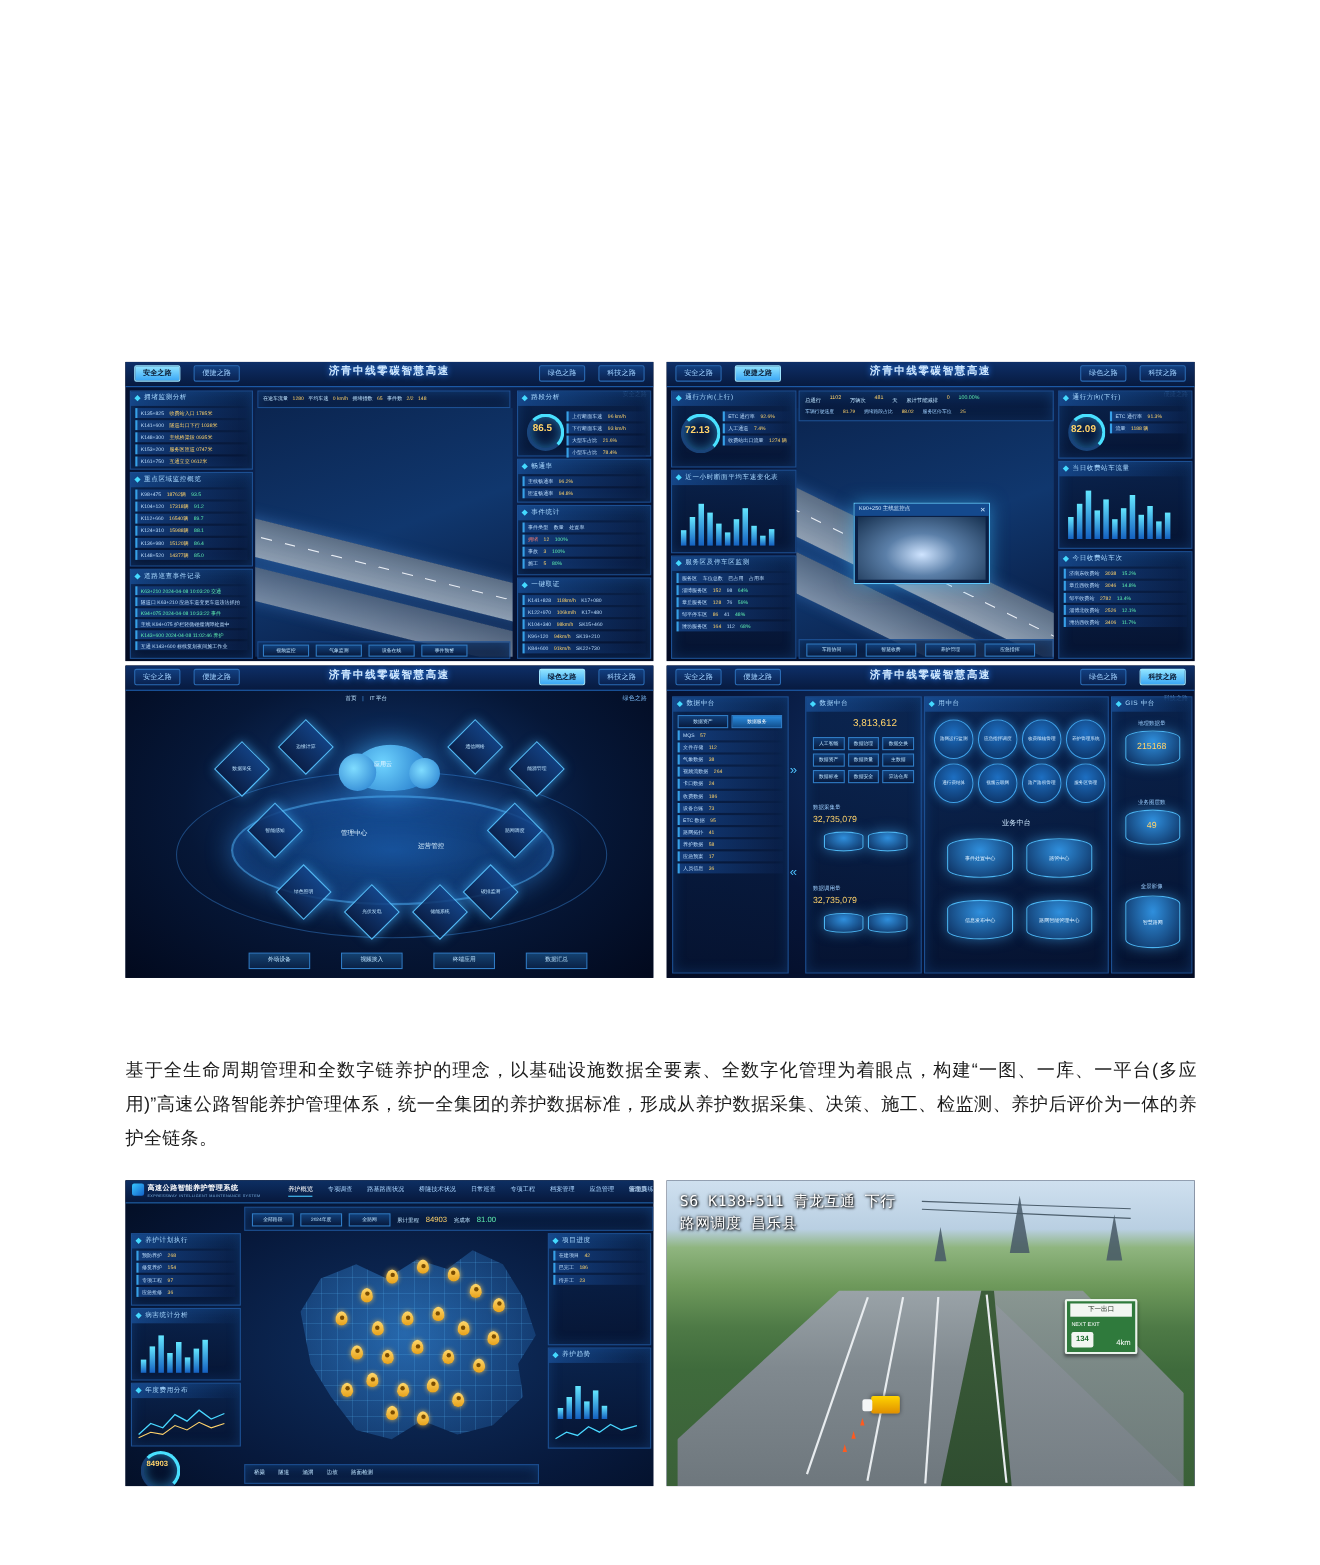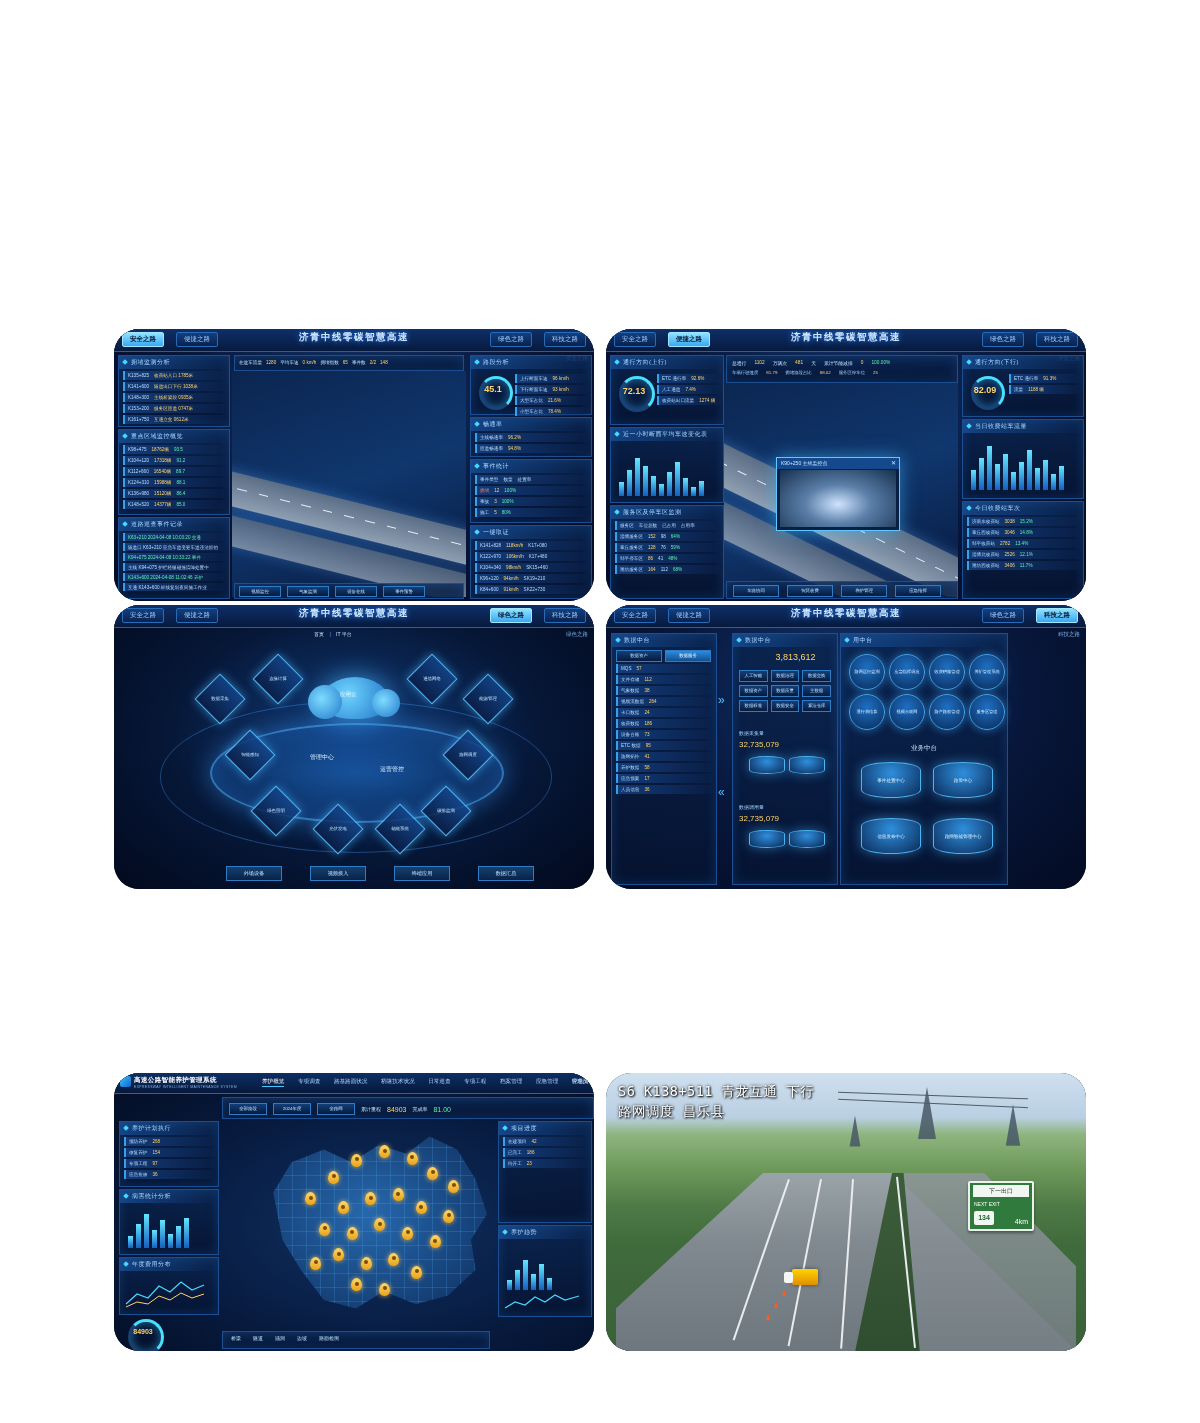--- a/index.html
+++ b/index.html
@@ -36,21 +36,20 @@
 
   
   .gallery {
     position: absolute;
   }
   #gallery-1 { left: 114px; top: 329px; width: 972px; height: 560px; }
   .shot {
     position: absolute;
     overflow: hidden;
     background: #061230;
-    border-radius: 25px;
   }
   .s1 { left: 0;   top: 0;   width: 480px; height: 272px; }
   .s2 { left: 492px; top: 0; width: 480px; height: 272px; }
   .s3 { left: 0;   top: 276px; width: 480px; height: 284px; }
   .s4 { left: 492px; top: 276px; width: 480px; height: 284px; }
 
   
   .dash {
     position: absolute; inset: 0;
     background:
@@ -512,21 +511,21 @@
             <span class="pill" style="position:relative; width:40px; height:9px; line-height:9px;">气象监测</span>
             <span class="pill" style="position:relative; width:40px; height:9px; line-height:9px;">设备在线</span>
             <span class="pill" style="position:relative; width:40px; height:9px; line-height:9px;">事件预警</span>
           </div>
         </div>
 
         <div class="panel" style="left:356px; top:26px; width:120px; height:58px;">
           <div class="panel-h">路段分析</div>
           <div class="gauge" style="left:8px; top:20px; width:28px; height:28px;"></div>
           <div class="kpi" style="left:6px; top:28px; width:32px;">
-              <b>45.1</b>
+              <b>86.5</b>
             </div>
           <div class="rows" style="left:44px; top:18px;">
             <div class="row">
                 <span>上行断面车速</span>
                 <span class="v">96 km/h</span>
               </div>
             <div class="row">
                 <span>下行断面车速</span>
                 <span class="v">93 km/h</span>
               </div>
@@ -979,24 +978,38 @@
             <span class="circ-btn" style="position:relative; width:36px; height:36px;">路产路权管理</span>
             <span class="circ-btn" style="position:relative; width:36px; height:36px;">服务区管理</span>
           </div>
           <div style="position:absolute; left:0; right:0; top:110px; text-align:center; font-size:6.5px; color:#cfe8ff;">业务中台</div>
           <div class="cyl" style="left:20px; top:128px; width:58px; height:34px;">事件处置中心</div>
           <div class="cyl" style="left:92px; top:128px; width:58px; height:34px;">路管中心</div>
           <div class="cyl" style="left:20px; top:184px; width:58px; height:34px;">信息发布中心</div>
           <div class="cyl" style="left:92px; top:184px; width:58px; height:34px;">路网智能管理中心</div>
         </div>
 
+        <div class="panel" style="left:404px; top:28px; width:72px; height:250px;">
+          <div class="panel-h">GIS 中台</div>
+          <div style="position:absolute; left:0; right:0; top:20px; text-align:center; font-size:5px; color:#9fd0ff;">地理数据量</div>
+          <div class="cyl" style="left:12px; top:30px; width:48px; height:30px;"></div>
+          <div style="position:absolute; left:0; right:0; top:40px; text-align:center; font-size:8px; color:#ffd36b;">215168</div>
+
+          <div style="position:absolute; left:0; right:0; top:92px; text-align:center; font-size:5px; color:#9fd0ff;">业务图层数</div>
+          <div class="cyl" style="left:12px; top:102px; width:48px; height:30px;"></div>
+          <div style="position:absolute; left:0; right:0; top:112px; text-align:center; font-size:8px; color:#ffd36b;">49</div>
+
+          <div style="position:absolute; left:0; right:0; top:168px; text-align:center; font-size:5px; color:#9fd0ff;">全景影像</div>
+          <div class="cyl" style="left:12px; top:180px; width:48px; height:46px; border-radius:50%/16%;">智慧路网</div>
+        </div>
       </div>
     </div>
   </div>
 
+  <div class="para" id="para-2">基于全生命周期管理和全数字链养护的理念，以基础设施数据全要素、全数字化管理为着眼点，构建“一图、一库、一平台(多应用)”高速公路智能养护管理体系，统一全集团的养护数据标准，形成从养护数据采集、决策、施工、检监测、养护后评价为一体的养护全链条。</div>
 
   <div class="gallery" id="gallery-2">
 
     <div class="shot g2-left">
       <div class="dash" style="background: radial-gradient(ellipse at 55% 55%, #0f3163 0%, #07193c 60%, #030d22 100%);">
         <div class="map-head"></div>
         <div class="map-logo">
           <span>高速公路智能养护管理系统</span>
           <small>EXPRESSWAY INTELLIGENT MAINTENANCE SYSTEM</small>
         </div>

